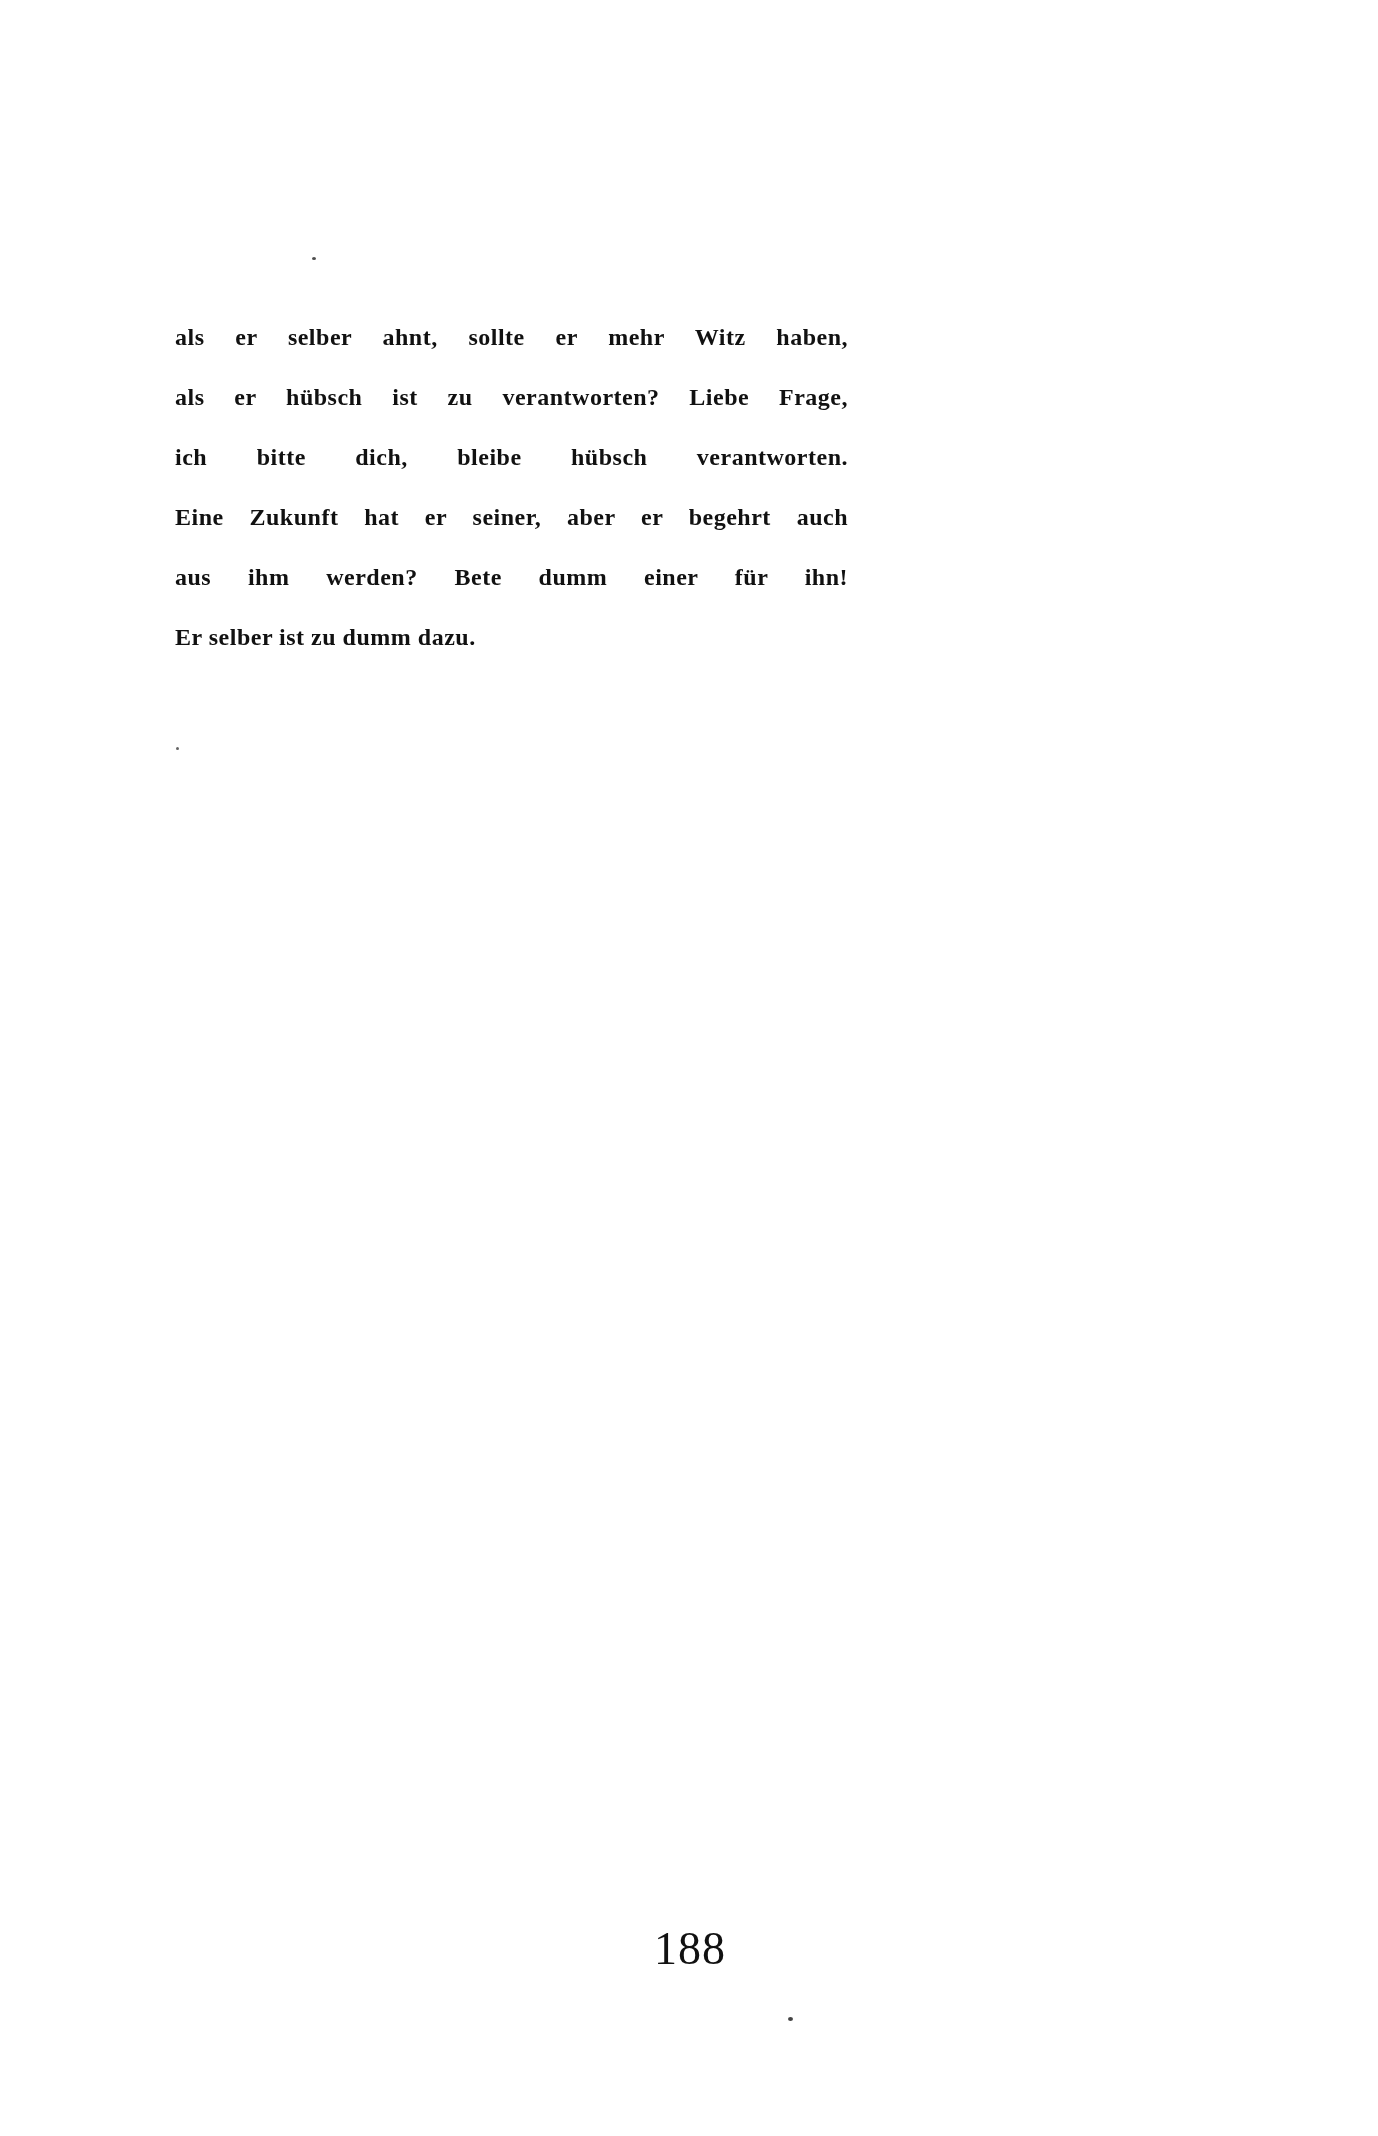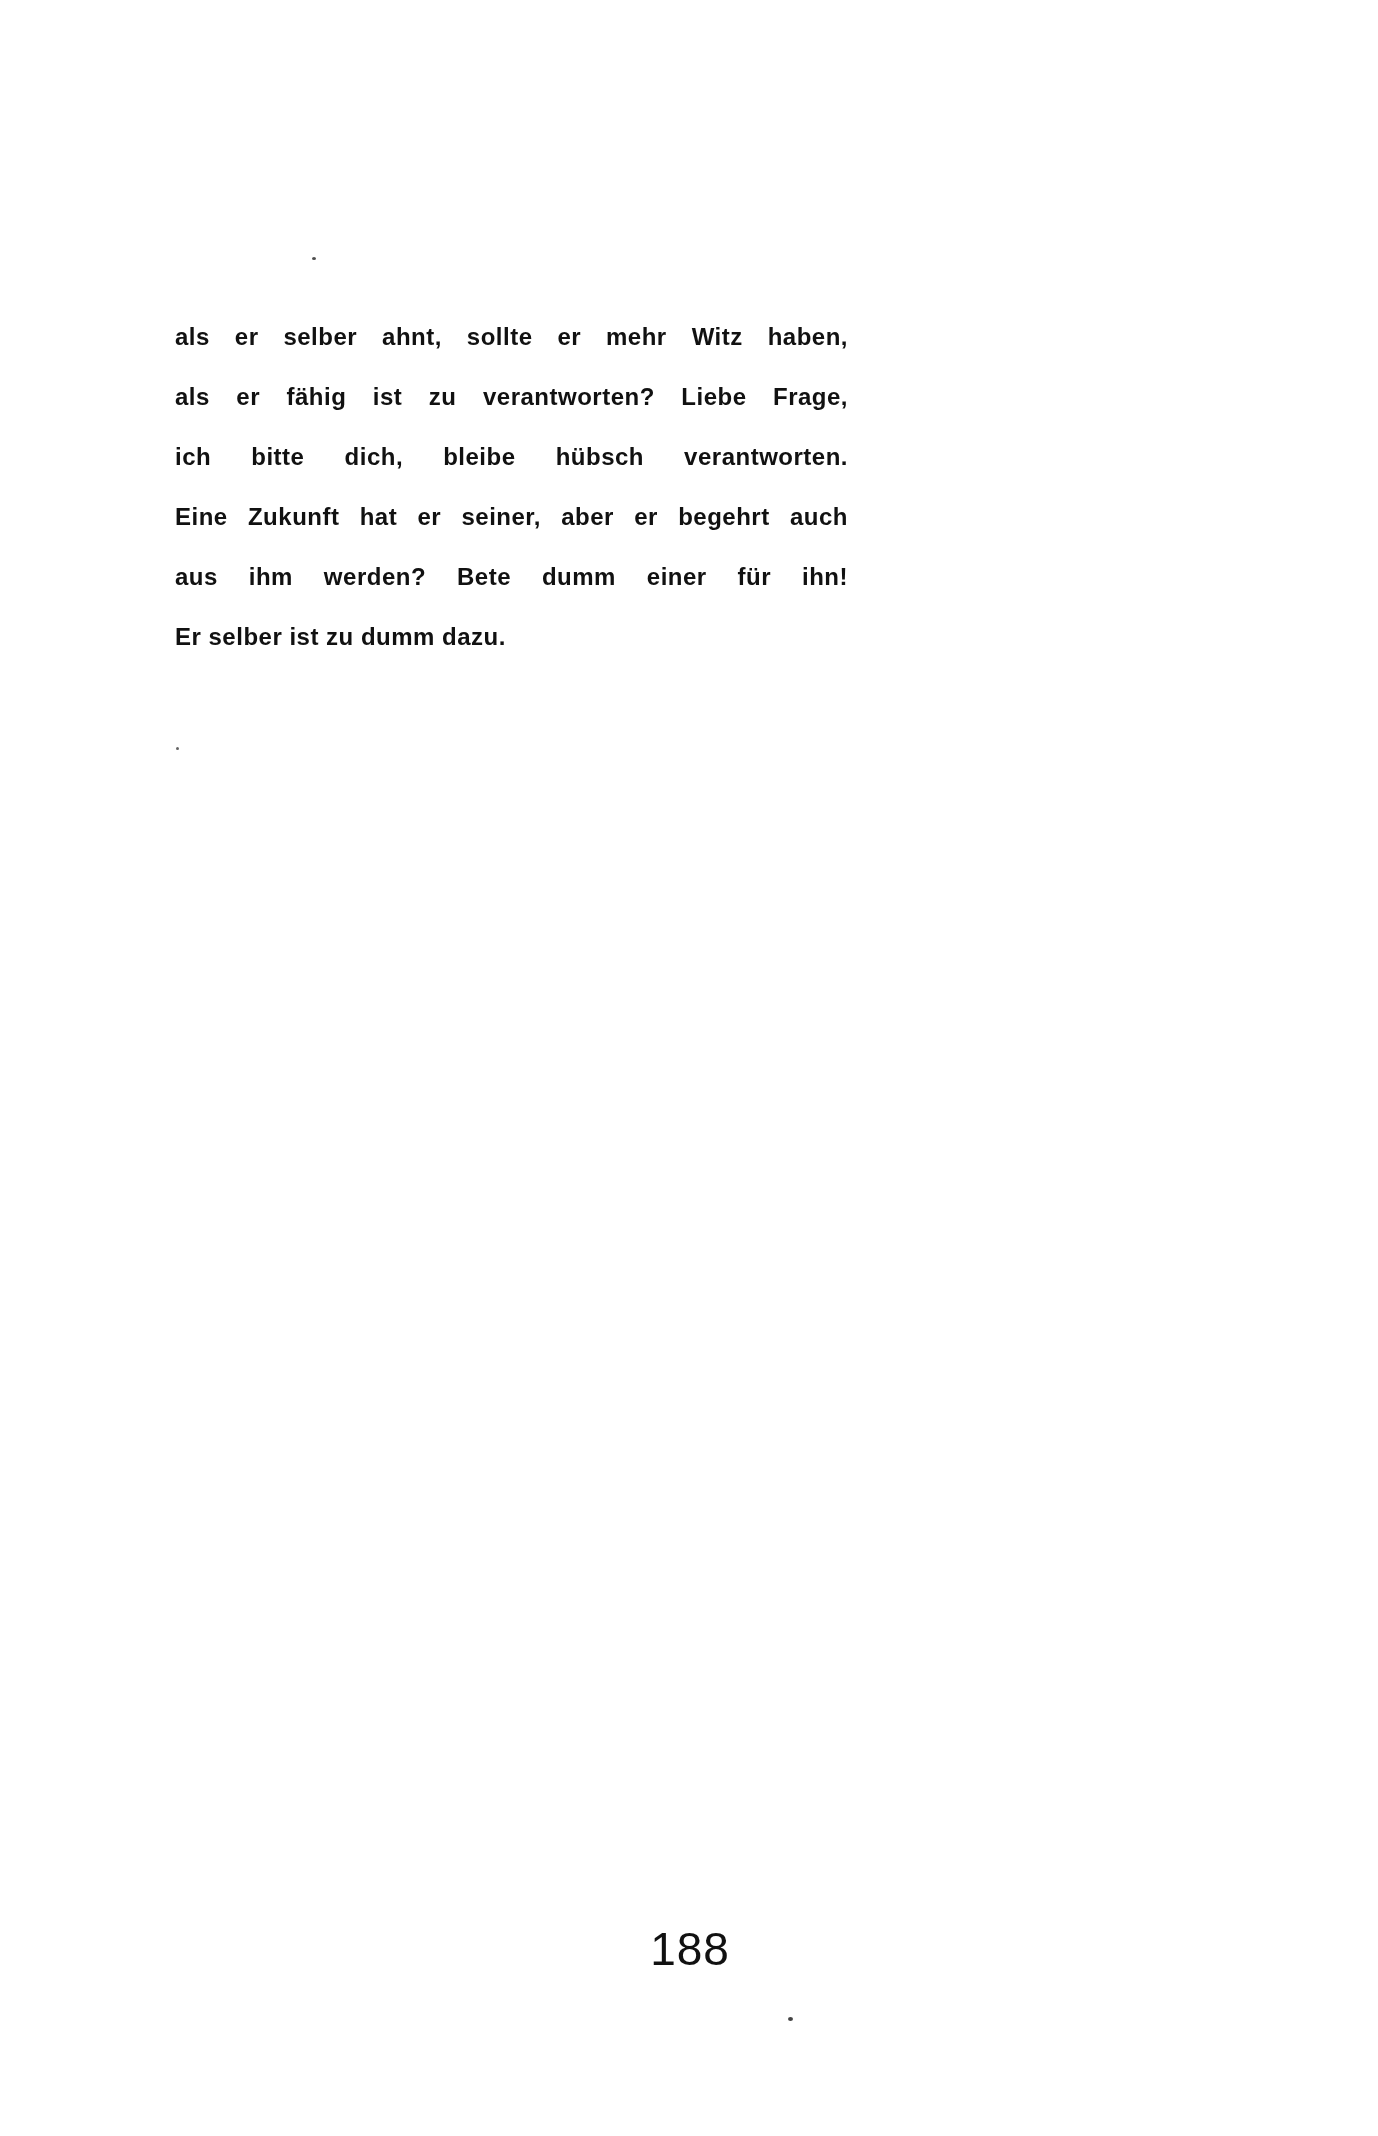--- a/index.html
+++ b/index.html
@@ -5,21 +5,21 @@
   html, body {
     margin: 0;
     padding: 0;
   }
   .page {
     position: relative;
     width: 1128px;
     height: 2136px;
     background: var(--paper, #ffffff);
     overflow: hidden;
-    font-family: Liberation Sans, sans-serif;
+    font-family: Liberation Serif, serif;
     color: var(--ink, #111111);
   }
   .text-block {
     position: absolute;
     left: 175px;
     top: 307px;
     width: 673px;
   }
   .line {
     height: 60px;
@@ -55,21 +55,21 @@
   .speck.s2 { left: 176px; top: 747px; width: 3px; height: 3px; opacity: 0.7; }
   .speck.s3 { left: 788px; top: 2017px; width: 5px; height: 4px; opacity: 0.85; }
 </style>
 </head>
 <body>
 
 <div class="page">
 
   <div class="text-block">
     <div class="line">als er selber ahnt, sollte er mehr Witz haben,</div>
-    <div class="line">als er fähig ist zu verantworten? Liebe Frage,</div>
+    <div class="line">als er hübsch ist zu verantworten? Liebe Frage,</div>
     <div class="line">ich bitte dich, bleibe hübsch verantworten.</div>
     <div class="line">Eine Zukunft hat er seiner, aber er begehrt auch</div>
     <div class="line">aus ihm werden? Bete dumm einer für ihn!</div>
     <div class="line last">Er selber ist zu dumm dazu.</div>
   </div>
 
   <div class="page-number">188</div>
 
   <div class="speck s1"></div>
   <div class="speck s2"></div>

